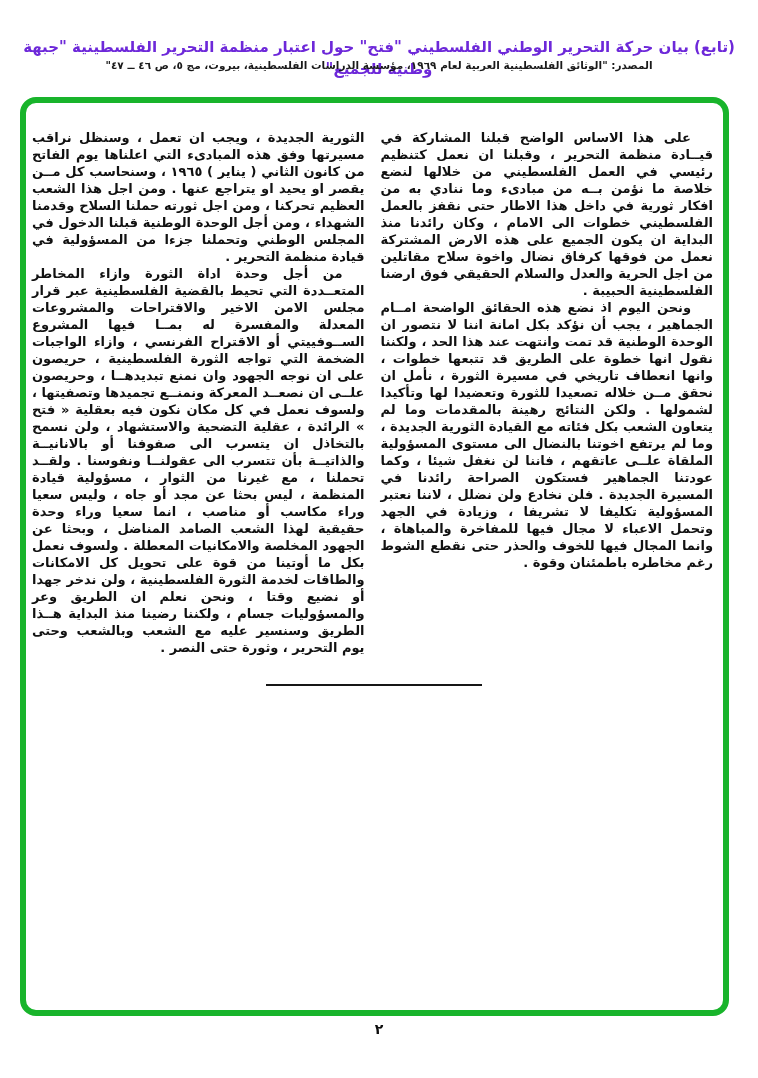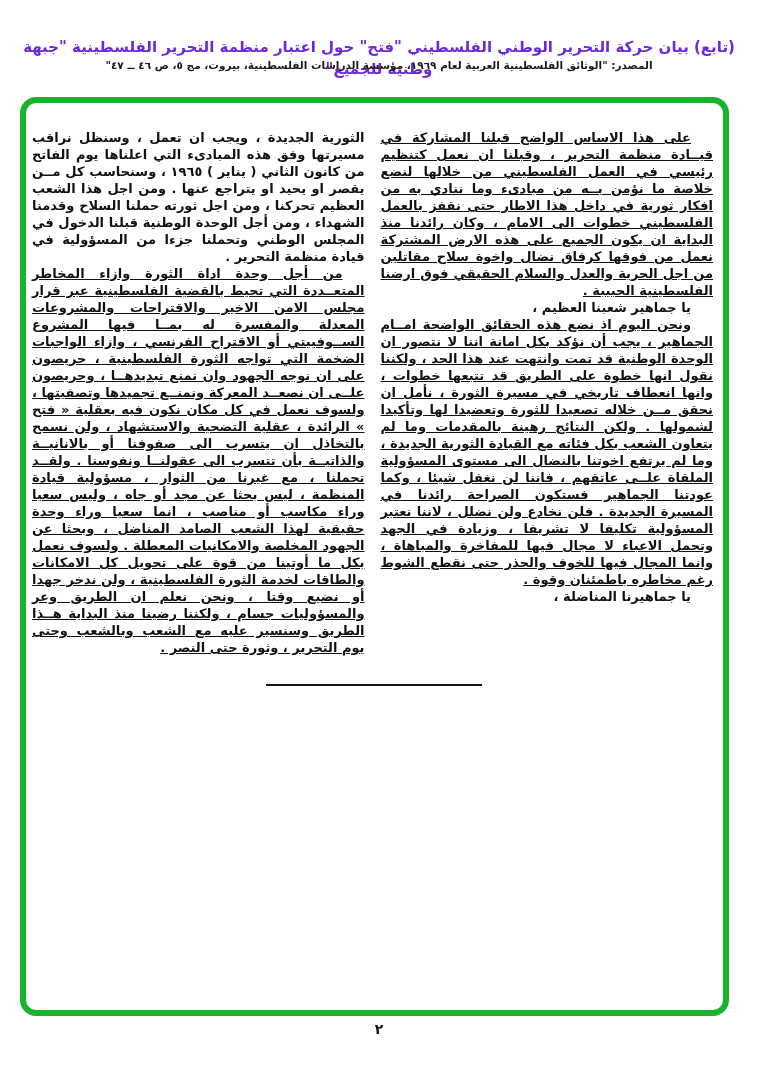--- a/index.html
+++ b/index.html
@@ -61,21 +61,21 @@
   .col {
     width: 335px;
     direction: rtl;
     text-align: justify;
     font-size: 13px;
     font-weight: 700;
     line-height: 17px;
     color: #111111;
   }
   .col p { margin: 0; padding: 0; }
-  .col p.indent { text-indent: 22px; text-decoration: underline; }
+  .col p.indent { text-indent: 22px; }
   .col p.salutation { text-indent: 22px; }
   .divider {
     position: absolute;
     left: 240px;
     top: 581px;
     width: 216px;
     height: 2px;
     background: #161616;
   }
   .page-number {
@@ -97,23 +97,21 @@
   <div class="doc-title">(تابع) بيان حركة التحرير الوطني الفلسطيني "فتح" حول اعتبار منظمة التحرير الفلسطينية "جبهة وطنية للجميع"</div>
 
   <div class="doc-source">المصدر: "الوثائق الفلسطينية العربية لعام ١٩٦٩، مؤسسة الدراسات الفلسطينية، بيروت، مج ٥، ص ٤٦ ــ ٤٧"</div>
 
   <div class="doc-frame">
 
     <div class="columns">
 
       <div class="col">
         <p class="indent">على هذا الاساس الواضح قبلنا المشاركة في قيــادة منظمة التحرير ، وقبلنا ان نعمل كتنظيم رئيسي في العمل الفلسطيني من خلالها لنضع خلاصة ما نؤمن بــه من مبادىء وما ننادي به من افكار ثورية في داخل هذا الاطار حتى نقفز بالعمل الفلسطيني خطوات الى الامام ، وكان رائدنا منذ البداية ان يكون الجميع على هذه الارض المشتركة نعمل من فوقها كرفاق نضال واخوة سلاح مقاتلين من اجل الحرية والعدل والسلام الحقيقي فوق ارضنا الفلسطينية الحبيبة .</p>
-        <p class="salutation">يا جماهير شعبنا العظيم ،</p>
         <p class="indent">ونحن اليوم اذ نضع هذه الحقائق الواضحة امــام الجماهير ، يجب أن نؤكد بكل امانة اننا لا نتصور ان الوحدة الوطنية قد تمت وانتهت عند هذا الحد ، ولكننا نقول انها خطوة على الطريق قد تتبعها خطوات ، وانها انعطاف تاريخي في مسيرة الثورة ، نأمل ان نحقق مــن خلاله تصعيدا للثورة وتعضيدا لها وتأكيدا لشمولها . ولكن النتائج رهينة بالمقدمات وما لم يتعاون الشعب بكل فئاته مع القيادة الثورية الجديدة ، وما لم يرتفع اخوتنا بالنضال الى مستوى المسؤولية الملقاة علــى عاتقهم ، فاننا لن نغفل شيئا ، وكما عودتنا الجماهير فستكون الصراحة رائدنا في المسيرة الجديدة . فلن نخادع ولن نضلل ، لاننا نعتبر المسؤولية تكليفا لا تشريفا ، وزيادة في الجهد وتحمل الاعباء لا مجال فيها للمفاخرة والمباهاة ، وانما المجال فيها للخوف والحذر حتى نقطع الشوط رغم مخاطره باطمئنان وقوة .</p>
-        <p class="salutation">يا جماهيرنا المناضلة ،</p>
       </div>
 
       <div class="col">
         <p>الثورية الجديدة ، ويجب ان تعمل ، وسنظل نراقب مسيرتها وفق هذه المبادىء التي اعلناها يوم الفاتح من كانون الثاني ( يناير ) ١٩٦٥ ، وسنحاسب كل مــن يقصر او يحيد او يتراجع عنها . ومن اجل هذا الشعب العظيم تحركنا ، ومن اجل ثورته حملنا السلاح وقدمنا الشهداء ، ومن أجل الوحدة الوطنية قبلنا الدخول في المجلس الوطني وتحملنا جزءا من المسؤولية في قيادة منظمة التحرير .</p>
         <p class="indent">من أجل وحدة اداة الثورة وازاء المخاطر المتعــددة التي تحيط بالقضية الفلسطينية عبر قرار مجلس الامن الاخير والاقتراحات والمشروعات المعدلة والمفسرة له بمــا فيها المشروع الســوفييتي أو الاقتراح الفرنسي ، وازاء الواجبات الضخمة التي تواجه الثورة الفلسطينية ، حريصون على ان نوجه الجهود وان نمنع تبديدهــا ، وحريصون علــى ان نصعــد المعركة ونمنــع تجميدها وتصفيتها ، ولسوف نعمل في كل مكان نكون فيه بعقلية « فتح » الرائدة ، عقلية التضحية والاستشهاد ، ولن نسمح بالتخاذل ان يتسرب الى صفوفنا أو بالانانيــة والذاتيــة بأن تتسرب الى عقولنــا ونفوسنا . ولقــد تحملنا ، مع غيرنا من الثوار ، مسؤولية قيادة المنظمة ، ليس بحثا عن مجد أو جاه ، وليس سعيا وراء مكاسب أو مناصب ، انما سعيا وراء وحدة حقيقية لهذا الشعب الصامد المناضل ، وبحثا عن الجهود المخلصة والامكانيات المعطلة . ولسوف نعمل بكل ما أوتينا من قوة على تحويل كل الامكانات والطاقات لخدمة الثورة الفلسطينية ، ولن ندخر جهدا أو نضيع وقتا ، ونحن نعلم ان الطريق وعر والمسؤوليات جسام ، ولكننا رضينا منذ البداية هــذا الطريق وسنسير عليه مع الشعب وبالشعب وحتى يوم التحرير ، وثورة حتى النصر .</p>
       </div>
 
     </div>
 
     <div class="divider"></div>

